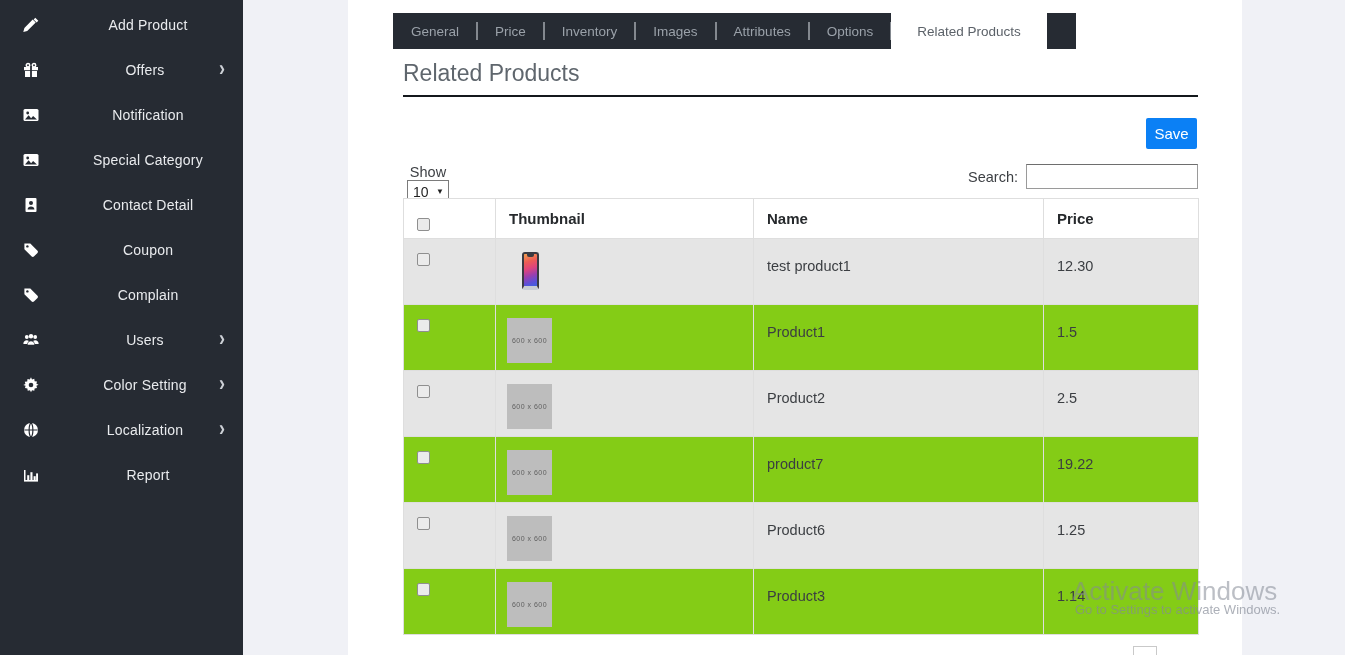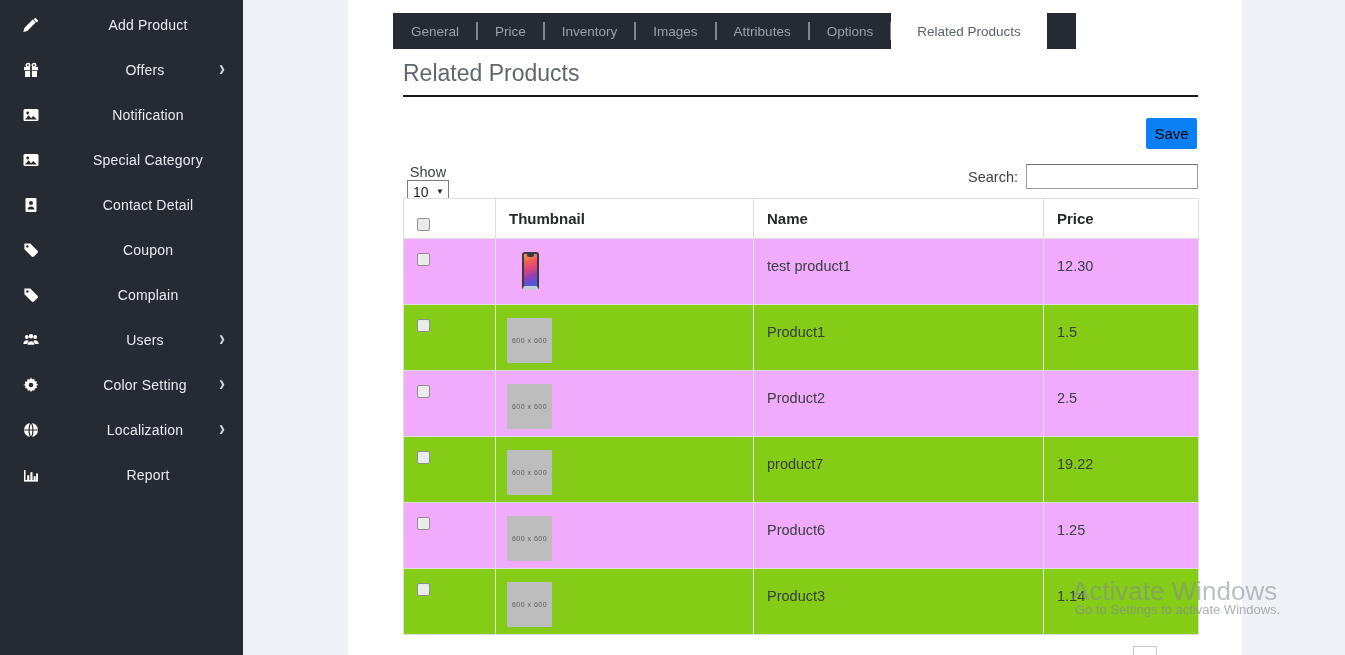--- a/index.html
+++ b/index.html
@@ -47,21 +47,21 @@
   }
   .tab.active {
     background:#fff; color:#5c6269; height:42px; padding:0 26px;
   }
 
   .heading { position:absolute; left:55px; top:60px; font-size:23px; font-weight:normal; color:#5f666d; }
   .heading-rule { position:absolute; left:55px; top:95px; width:795px; height:2px; background:#14181c; }
 
   .save-btn {
     position:absolute; left:798px; top:118px; width:51px; height:31px;
-    background:#0b80f5; color:#000000; border:none; border-radius:2px;
+    background:#0b80f5; color:#ffffff; border:none; border-radius:2px;
     font-size:15px; font-family:"Liberation Sans", sans-serif; cursor:pointer;
   }
 
   
   .show-group {
     position:absolute; left:55px; top:164px; display:flex; align-items:center;
     font-size:14.5px; color:#3c3f43;flex-direction:column;
   }
   .fake-select {
     width:42px; height:23px; margin:0 3px; border:1px solid #7b7b7b; background:#fff;
@@ -86,21 +86,21 @@
   }
   .grid th, .grid td { border:1px solid #dedede; }
   .grid thead th {
     height:40px; background:#fff; font-size:15px; font-weight:bold; color:#26292c;
     text-align:left; padding:0 0 0 13px; vertical-align:middle;
   }
   .grid tbody td {
     height:66px; font-size:14.5px; color:#3b3e42;
     vertical-align:top; padding:19px 12px 0 13px; background:#84cc16;
   }
-  .grid tbody tr.striped td { background:#f0abfc; }
+  .grid tbody tr.striped td { background:#e5e5e5; }
   .cb-cell { padding-top:14px !important; }
   .thumb-cell { padding:13px 0 0 11px !important; }
 
   .checkbox {
     display:inline-block; width:13px; height:13px;
     background:#ebebeb; border:1px solid #8f8f8f; border-radius:2px; cursor:pointer;
   }
   .thumb-placeholder {
     width:45px; height:45px; background:#bdbdbd;
     display:flex; align-items:center; justify-content:center;

